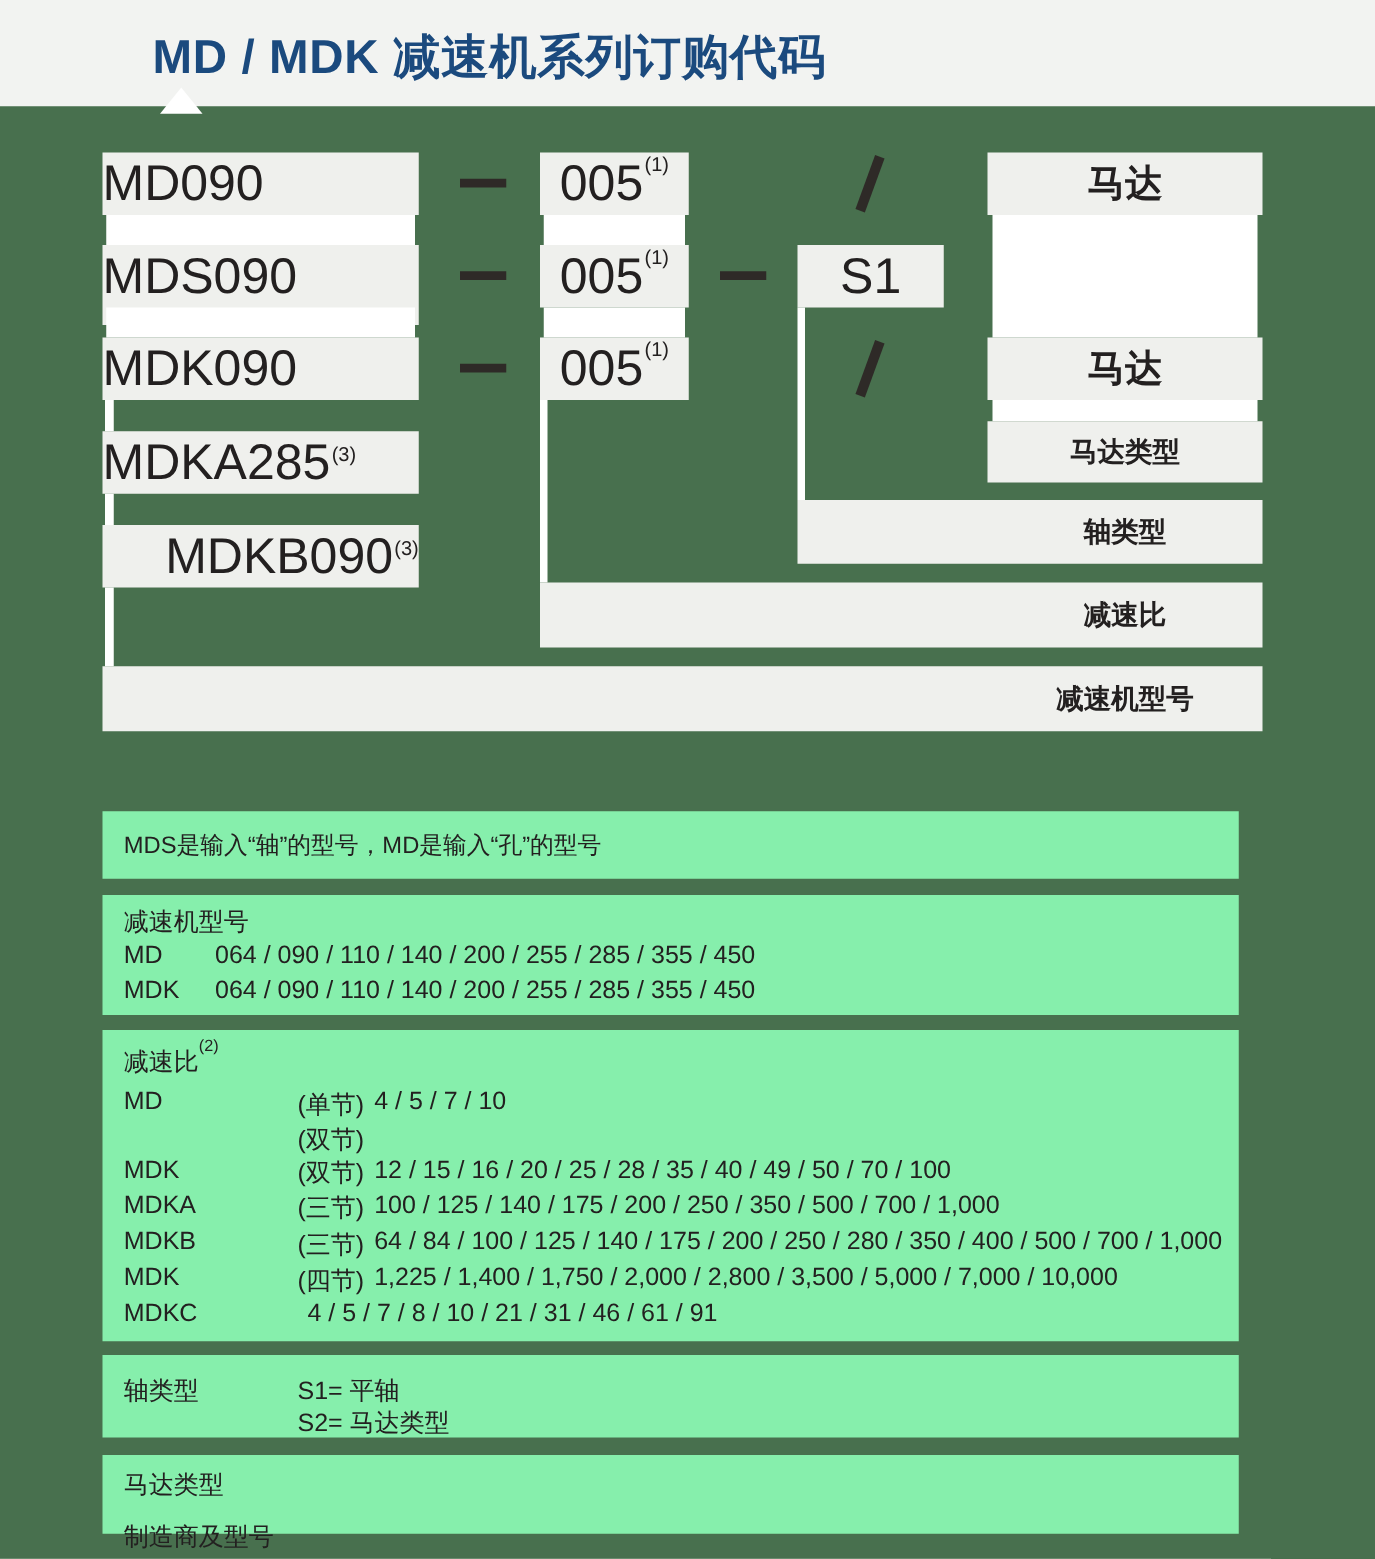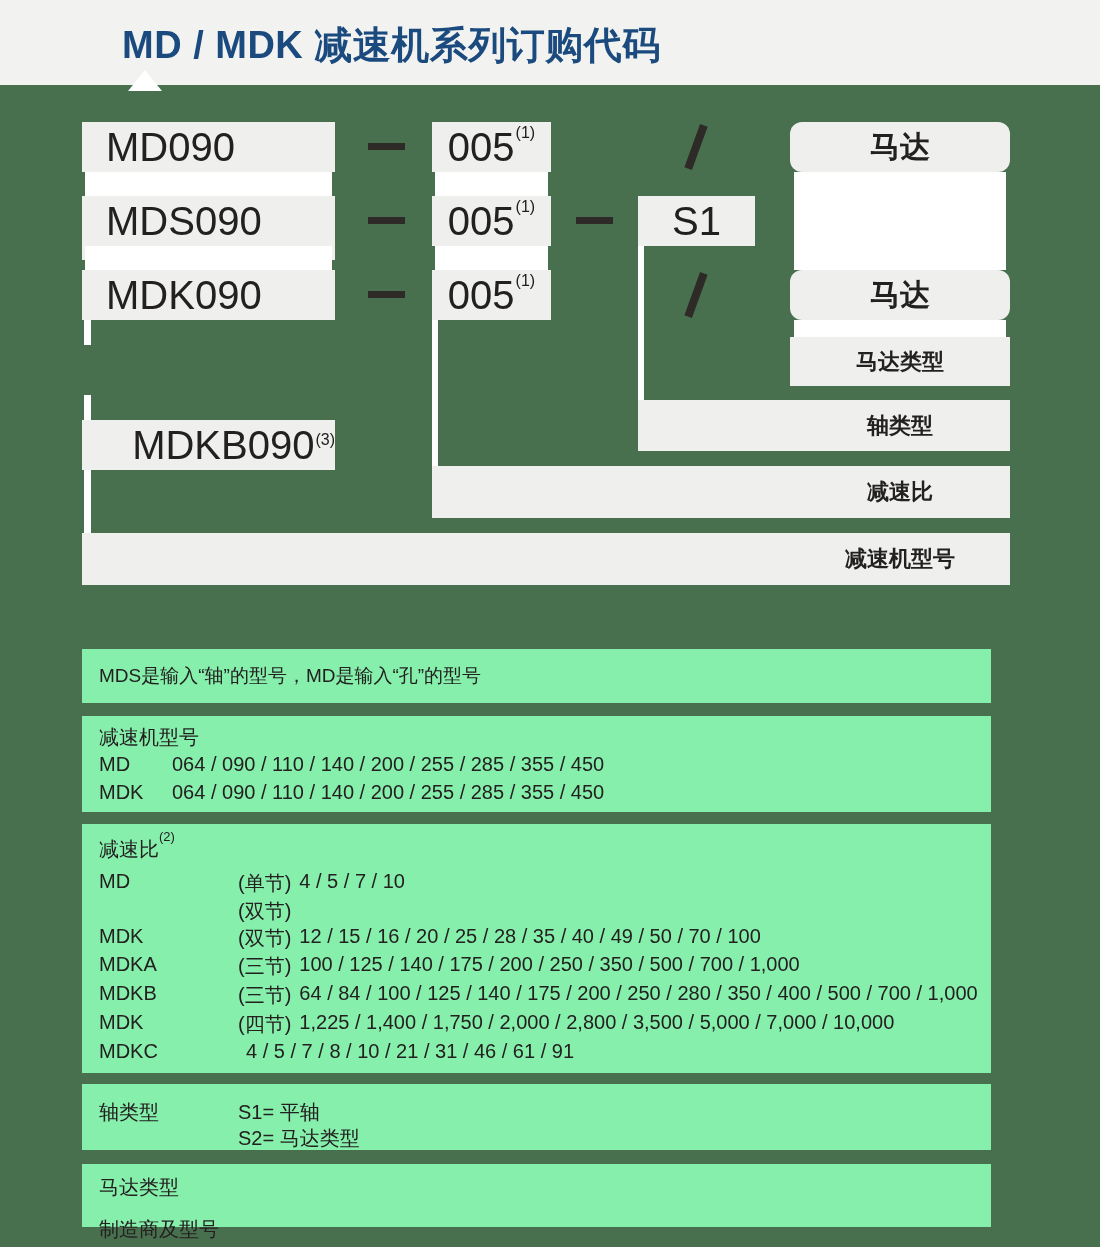--- a/index.html
+++ b/index.html
@@ -9,24 +9,24 @@
   
   .header-band{position:absolute;left:0;top:0;width:1100px;height:85px;background:#f2f3f1;}
   .page-title{position:absolute;left:122px;top:20px;font-size:38px;font-weight:bold;color:#1b4a7e;letter-spacing:.5px;white-space:nowrap;}
   .pointer-tri{position:absolute;left:128px;top:70px;width:0;height:0;
     border-left:17px solid transparent;border-right:17px solid transparent;border-bottom:21px solid #ffffff;}
 
   
   .gbox{position:absolute;background:#eff0ed;color:#232020;}
   .conn{position:absolute;background:#ffffff;}
   .codebox{font-size:40px;line-height:50px;white-space:nowrap;}
-  .codebox .pad{padding-left:24px;}
+  .codebox .pad{}
   .cen{display:flex;align-items:center;justify-content:center;}
   .sup{font-size:16px;position:relative;top:-14px;margin-left:1px;}
-  .motorbox{font-size:30px;font-weight:bold;border-radius:12px;}
+  .motorbox{font-size:30px;font-weight:bold;}
   .bar-label{position:absolute;right:0;top:0;width:220px;height:100%;display:flex;align-items:center;justify-content:center;
     font-size:22px;font-weight:bold;color:#232020;white-space:nowrap;}
   .dash{position:absolute;width:37px;height:7px;background:#2e2a27;}
   .slash{position:absolute;width:8px;height:46px;background:#2e2a27;transform:rotate(20deg);}
 
   
   .panel{position:absolute;left:82px;width:909px;background:#86efac;color:#232020;}
   .pline{position:absolute;left:17px;white-space:nowrap;font-size:20px;display:flex;}
   .p-title{font-size:20px;}
   .tsup{font-size:13px;position:relative;top:-7px;}
@@ -40,20 +40,21 @@
 
 <div class="stage">
 
   <div class="header-band"></div>
   <div class="page-title">MD / MDK 减速机系列订购代码</div>
   <div class="pointer-tri"></div>
 
   <div class="gbox codebox" style="left:82px;top:122px;width:253px;height:50px;"><span class="pad"><span>MD090</span><span class="sup"></span></span></div>
   <div class="gbox codebox" style="left:82px;top:196px;width:253px;height:64px;"><span class="pad"><span>MDS090</span><span class="sup"></span></span></div>
   <div class="gbox codebox" style="left:82px;top:270px;width:253px;height:50px;"><span class="pad"><span>MDK090</span><span class="sup"></span></span></div>
+  <div class="gbox codebox" style="left:82px;top:345px;width:253px;height:50px;"><span class="pad"><span>MDKA285</span><span class="sup">(3)</span></span></div>
   <div class="gbox codebox" style="left:82px;top:420px;width:253px;height:50px;text-align:right;"><span class="pad"><span>MDKB090</span><span class="sup">(3)</span></span></div>
 
   <div class="conn" style="left:85px;top:172px;width:247px;height:24px;"></div>
   <div class="conn" style="left:85px;top:246px;width:247px;height:24px;"></div>
   <div class="conn" style="left:84px;top:320px;width:7px;height:25px;"></div>
   <div class="conn" style="left:84px;top:395px;width:7px;height:25px;"></div>
   <div class="conn" style="left:84px;top:470px;width:7px;height:63px;"></div>
 
   <div class="dash" style="left:368px;top:143px;"></div>
   <div class="dash" style="left:368px;top:217px;"></div>

